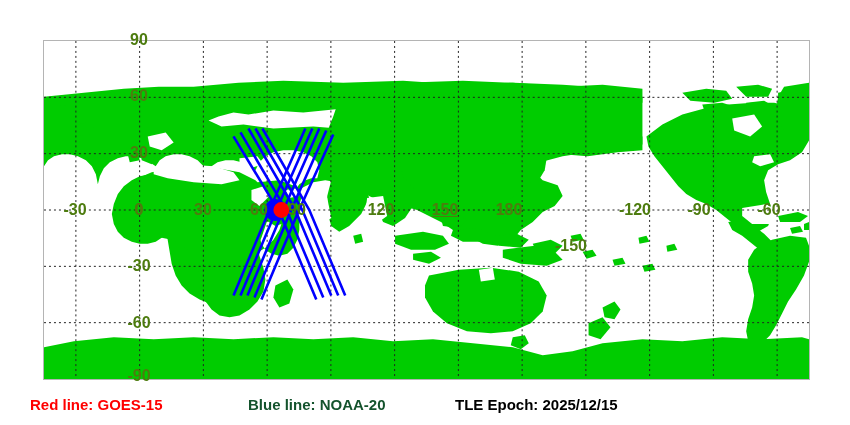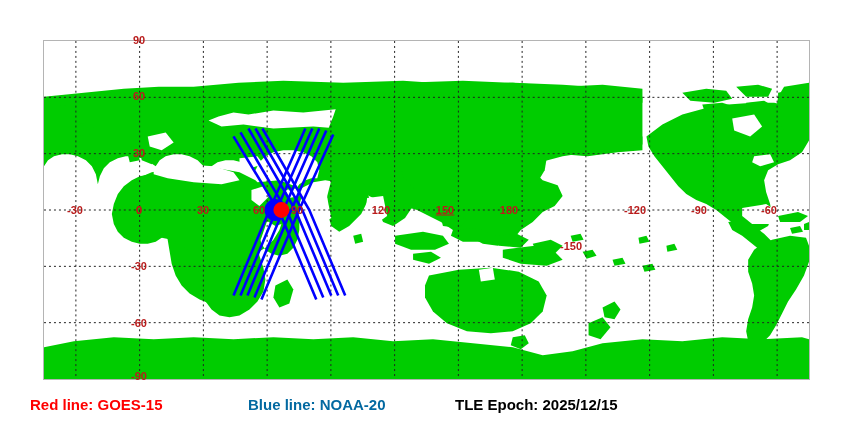--- a/index.html
+++ b/index.html
@@ -24,23 +24,23 @@
   }
   #map-svg{position:absolute;left:0;top:0;width:100%;height:100%;display:block;}
 
   
   .grid-line{stroke:#202020;stroke-width:1;stroke-dasharray:2 3;fill:none;}
 
   
   .tick-label{
     position:absolute;
     font-family:"Liberation Sans",sans-serif;
-    font-size:11px;
+    font-size:16px;
     font-weight:bold;
-    color:#b91c1c;
+    color:#4d7c0f;
     white-space:nowrap;
     line-height:1;
   }
   .lon-label{transform:translate(-50%,-50%);}
   .lat-label{transform:translate(-50%,-50%);}
 
   
   #legend{
     position:absolute;
     left:0;top:392px;
@@ -323,21 +323,21 @@
   <div class="tick-label lat-label" style="left:139px;top:210px;">0</div>
   <div class="tick-label lat-label" style="left:139px;top:266px;">-30</div>
   <div class="tick-label lat-label" style="left:139px;top:323px;">-60</div>
   <div class="tick-label lat-label" style="left:139px;top:376px;">-90</div>
 
   <div id="legend">
     <div class="legend-item" id="legend-red" style="color:#ff0000;">
       <span class="legend-label">Red line:</span>
       <span class="legend-value">GOES-15</span>
     </div>
-    <div class="legend-item" id="legend-blue" style="color:#0369a1;">
+    <div class="legend-item" id="legend-blue" style="color:#14532d;">
       <span class="legend-label">Blue line:</span>
       <span class="legend-value">NOAA-20</span>
     </div>
     <div class="legend-item" id="legend-epoch" style="color:#000000;">
       <span class="legend-label">TLE Epoch:</span>
       <span class="legend-value">2025/12/15</span>
     </div>
   </div>
 
 </div>

